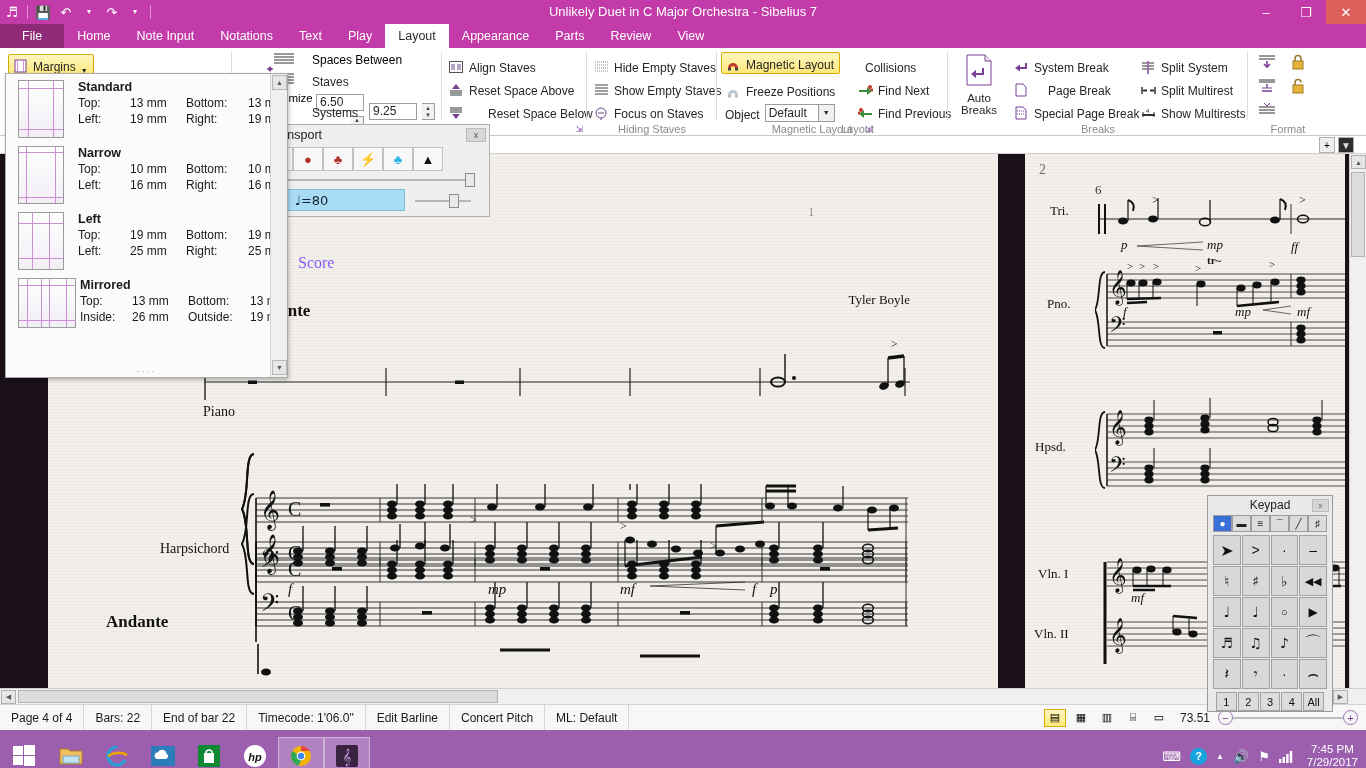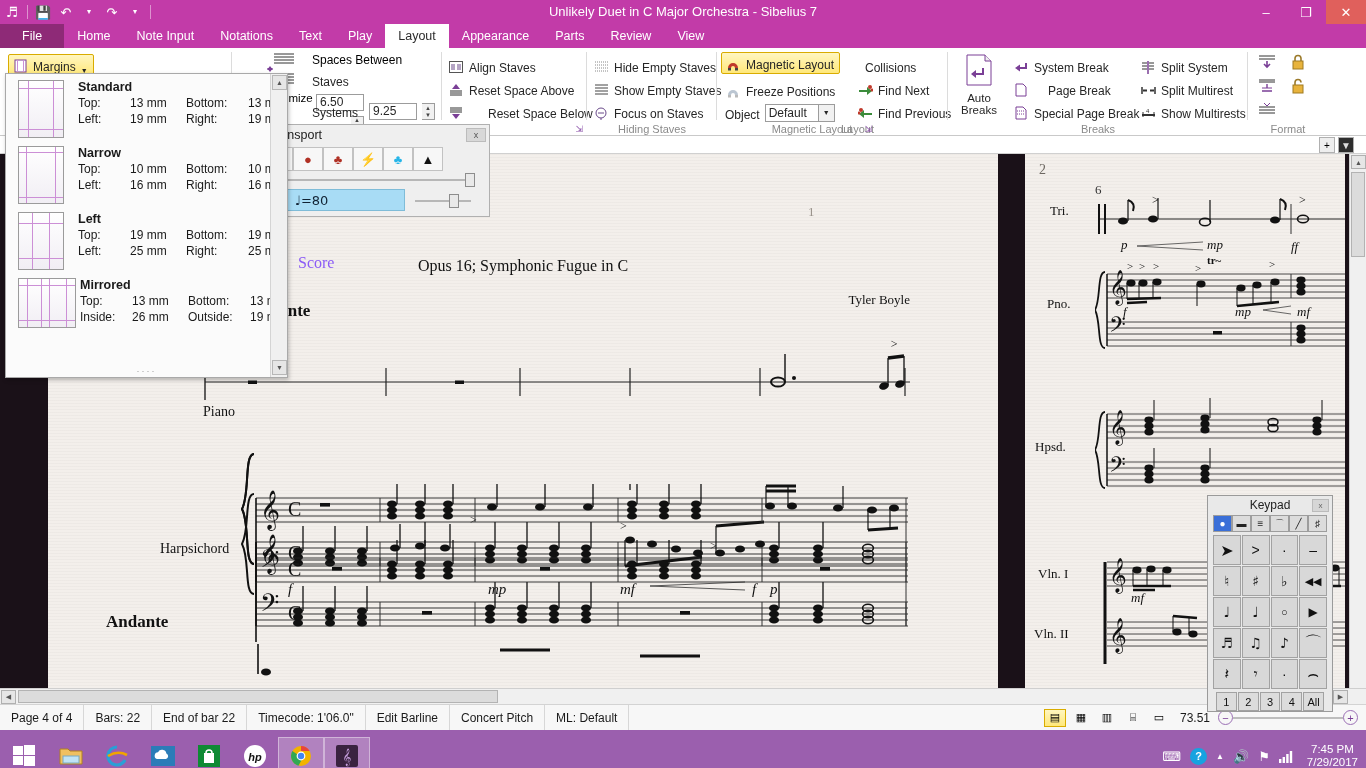--- a/index.html
+++ b/index.html
@@ -700,21 +700,20 @@
     <div class="pbbtn" style="right:31px;">+</div>
     <div class="pbbtn" style="right:12px;background:#2d2d2d;color:#ddd">▼</div>
   </div>
 
   <div id="paperleft">
     <div class="paper-tex"></div>
 
     <div style="position:absolute;left:250px;top:56px;font-size:16px;color:#8b5cf6;margin-top:44px;" class="serif">Score</div>
     <div style="position:absolute;left:760px;top:50px;font-size:13px;color:#9a938c;" class="serif">1</div>
 
-    <div class="score-title" style="top:103px;font-size:16px;color:#111;">Opus 16; Symphonic Fugue in C</div>
     <div style="position:absolute;right:88px;top:138px;font-size:13px;color:#111;" class="serif">Tyler Boyle</div>
 
     <div style="position:absolute;left:200px;top:147px;font-size:17px;font-weight:bold;color:#111;" class="serif">Andante</div>
 
     <svg style="position:absolute;left:152px;top:180px;" width="715" height="70">
       <line x1="5" y1="155" x2="0" y2="0" stroke="none"></line>
       <line x1="5" y1="48" x2="710" y2="48" stroke="#222" stroke-width="1"></line>
       <line x1="5" y1="30" x2="5" y2="66" stroke="#222" stroke-width="1.4"></line>
       <g stroke="#222" stroke-width="1.2">
         <line x1="186" y1="34" x2="186" y2="62"></line>

